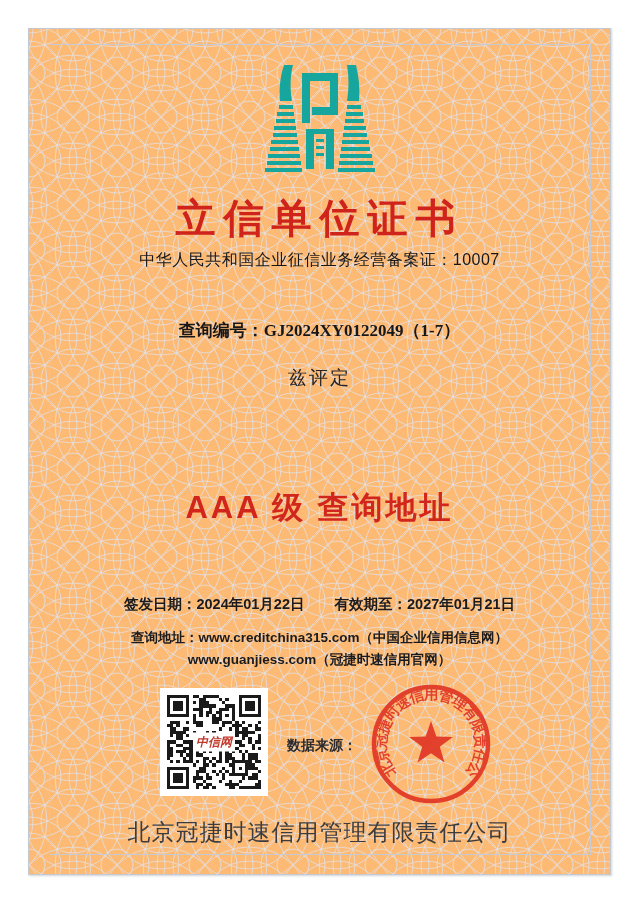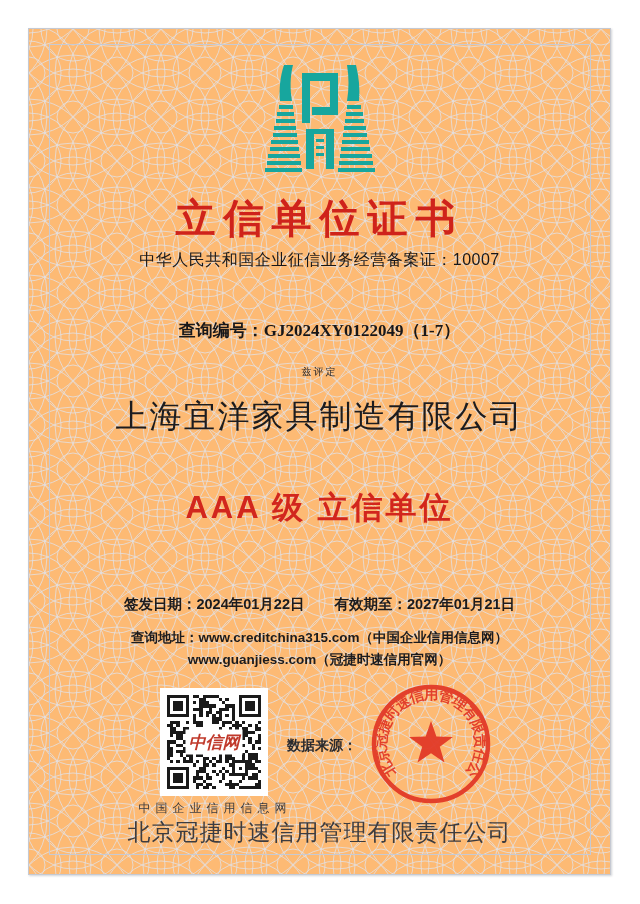--- a/index.html
+++ b/index.html
@@ -27,21 +27,21 @@
     position:absolute;left:0;top:221px;width:100%;text-align:center;
     font-size:16px;font-weight:normal;color:#17171a;letter-spacing:.5px;
   }
   .query-line{
     position:absolute;left:0;top:290px;width:100%;text-align:center;
     font-size:17px;font-weight:bold;color:#17171a;
   }
   .query-line .num{font-family:"Liberation Serif",serif;margin-top:39px;}
   .hereby{
     position:absolute;left:0;top:336px;width:100%;text-align:center;
-    font-size:10px;color:#26262a;letter-spacing:2px;
+    font-size:19px;color:#26262a;letter-spacing:2px;
   }
   .company-name{
     position:absolute;left:0;top:366px;width:100%;text-align:center;
     font-family:"Liberation Serif","DejaVu Serif",serif;
     font-size:32px;color:#1c1c1f;letter-spacing:2px;
   }
   .rating-line{
     position:absolute;left:0;top:458px;width:100%;text-align:center;
     font-size:31px;font-weight:bold;color:#d2261d;letter-spacing:3px;
   }
@@ -52,21 +52,21 @@
   }
   .addr-block{
     position:absolute;left:0;top:598px;width:100%;text-align:center;
     font-size:13.5px;font-weight:bold;color:#1b1b1e;line-height:22px;
   }
   .qr-wrap{position:absolute;left:131px;top:659px;width:108px;height:108px;}
   .qr-center-label{
     position:absolute;left:50%;top:50%;transform:translate(-50%,-50%);
     background:#ffffff;padding:1px 3px;
     font-family:"Liberation Serif",serif;font-style:italic;font-weight:bold;
-    font-size:17px;color:#c0392b;white-space:nowrap;
+    font-size:12px;color:#c0392b;white-space:nowrap;
   }
   .qr-caption{
     position:absolute;left:96px;top:771px;width:180px;text-align:center;
     font-size:12px;color:#3a3a3e;letter-spacing:5px;
   }
   .data-source{
     position:absolute;left:258px;top:708px;
     font-family:"Liberation Serif",serif;font-size:14px;color:#2b2b2e;font-weight:bold;
   }
   .seal-wrap{position:absolute;left:337px;top:650px;width:130px;height:130px;opacity:.95;}
@@ -841,23 +841,22 @@
     <div class="cert-title">立信单位证书</div>
 
     <div class="cert-subtitle">中华人民共和国企业征信业务经营备案证：10007</div>
 
     <div class="query-line">
       <span>查询编号：</span><span class="num">GJ2024XY0122049（1-7）</span>
     </div>
 
     <div class="hereby">兹评定</div>
 
-    <div class="company-name">上海宜洋家具制造有限公司</div>
-
-    <div class="rating-line">AAA 级  立信单位</div>
+
+    <div class="rating-line">AAA 级  查询地址</div>
 
     <div class="dates-row">
       <span><span>签发日期：</span><span>2024年01月22日</span></span>
       <span><span>有效期至：</span><span>2027年01月21日</span></span>
     </div>
 
     <div class="addr-block">
       <div>
         <span>查询地址：</span><span>www.creditchina315.com（中国企业信用信息网）</span>
       </div>
@@ -1267,21 +1266,20 @@
           <rect x="25" y="30" width="1" height="1" fill="#1a1a1a"></rect>
           <rect x="26" y="30" width="1" height="1" fill="#1a1a1a"></rect>
           <rect x="27" y="30" width="1" height="1" fill="#1a1a1a"></rect>
           <rect x="28" y="30" width="1" height="1" fill="#1a1a1a"></rect>
           <rect x="29" y="30" width="1" height="1" fill="#1a1a1a"></rect>
           <rect x="30" y="30" width="1" height="1" fill="#1a1a1a"></rect>
         </svg>
       <div class="qr-center-label">中信网</div>
     </div>
 
-    <div class="qr-caption">中国企业信用信息网</div>
 
     <div class="data-source">数据来源：</div>
 
     <div class="seal-wrap">
       <svg width="130" height="130" viewBox="0 0 130 130">
         <circle cx="65" cy="65" r="57" fill="none" stroke="#e23a28" stroke-width="4.5"></circle>
         <polygon fill="#e23a28" points="65,42 70.4,57.6 86.9,57.9 73.8,67.8 78.5,83.6 65,74.2 51.5,83.6 56.2,67.8 43.1,57.9 59.6,57.6"></polygon>
         <defs>
           <path id="sealArc" d="M 30.5,93.9 A 45,45 0 1,1 99.5,93.9" fill="none"></path>
         </defs>

